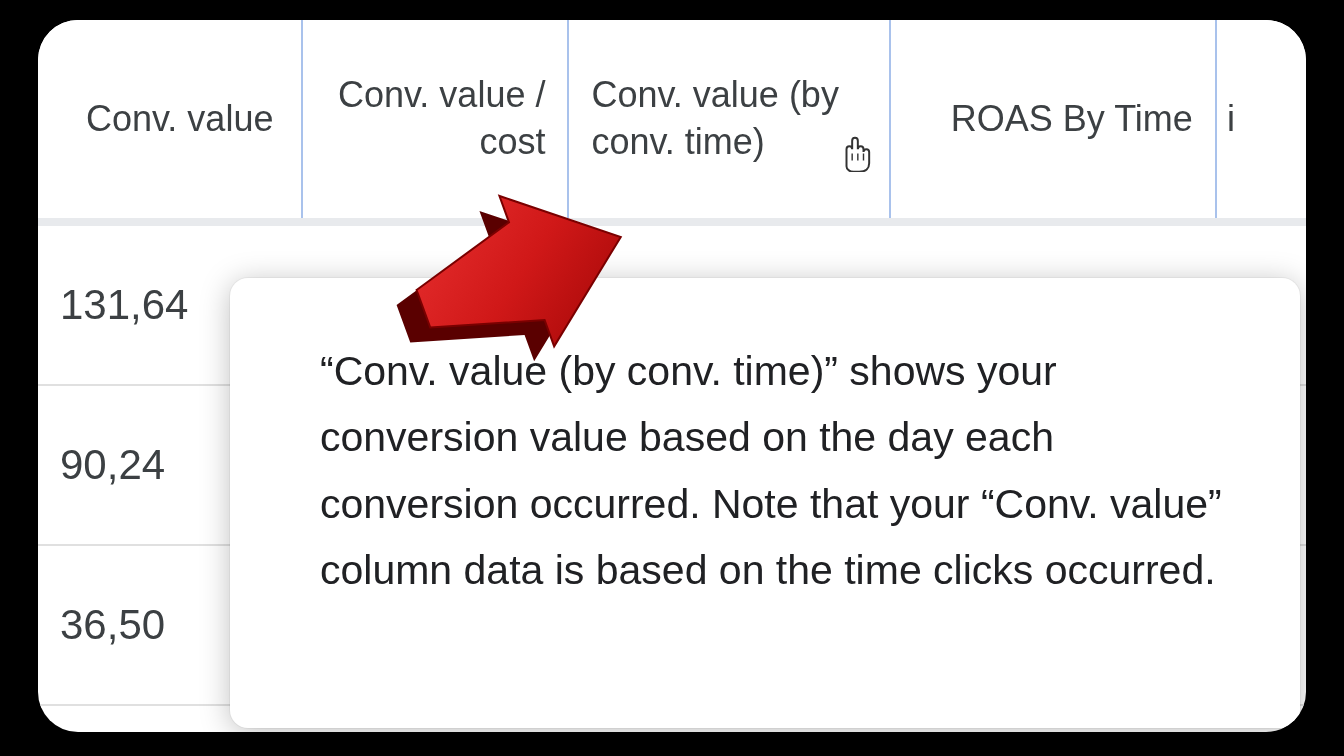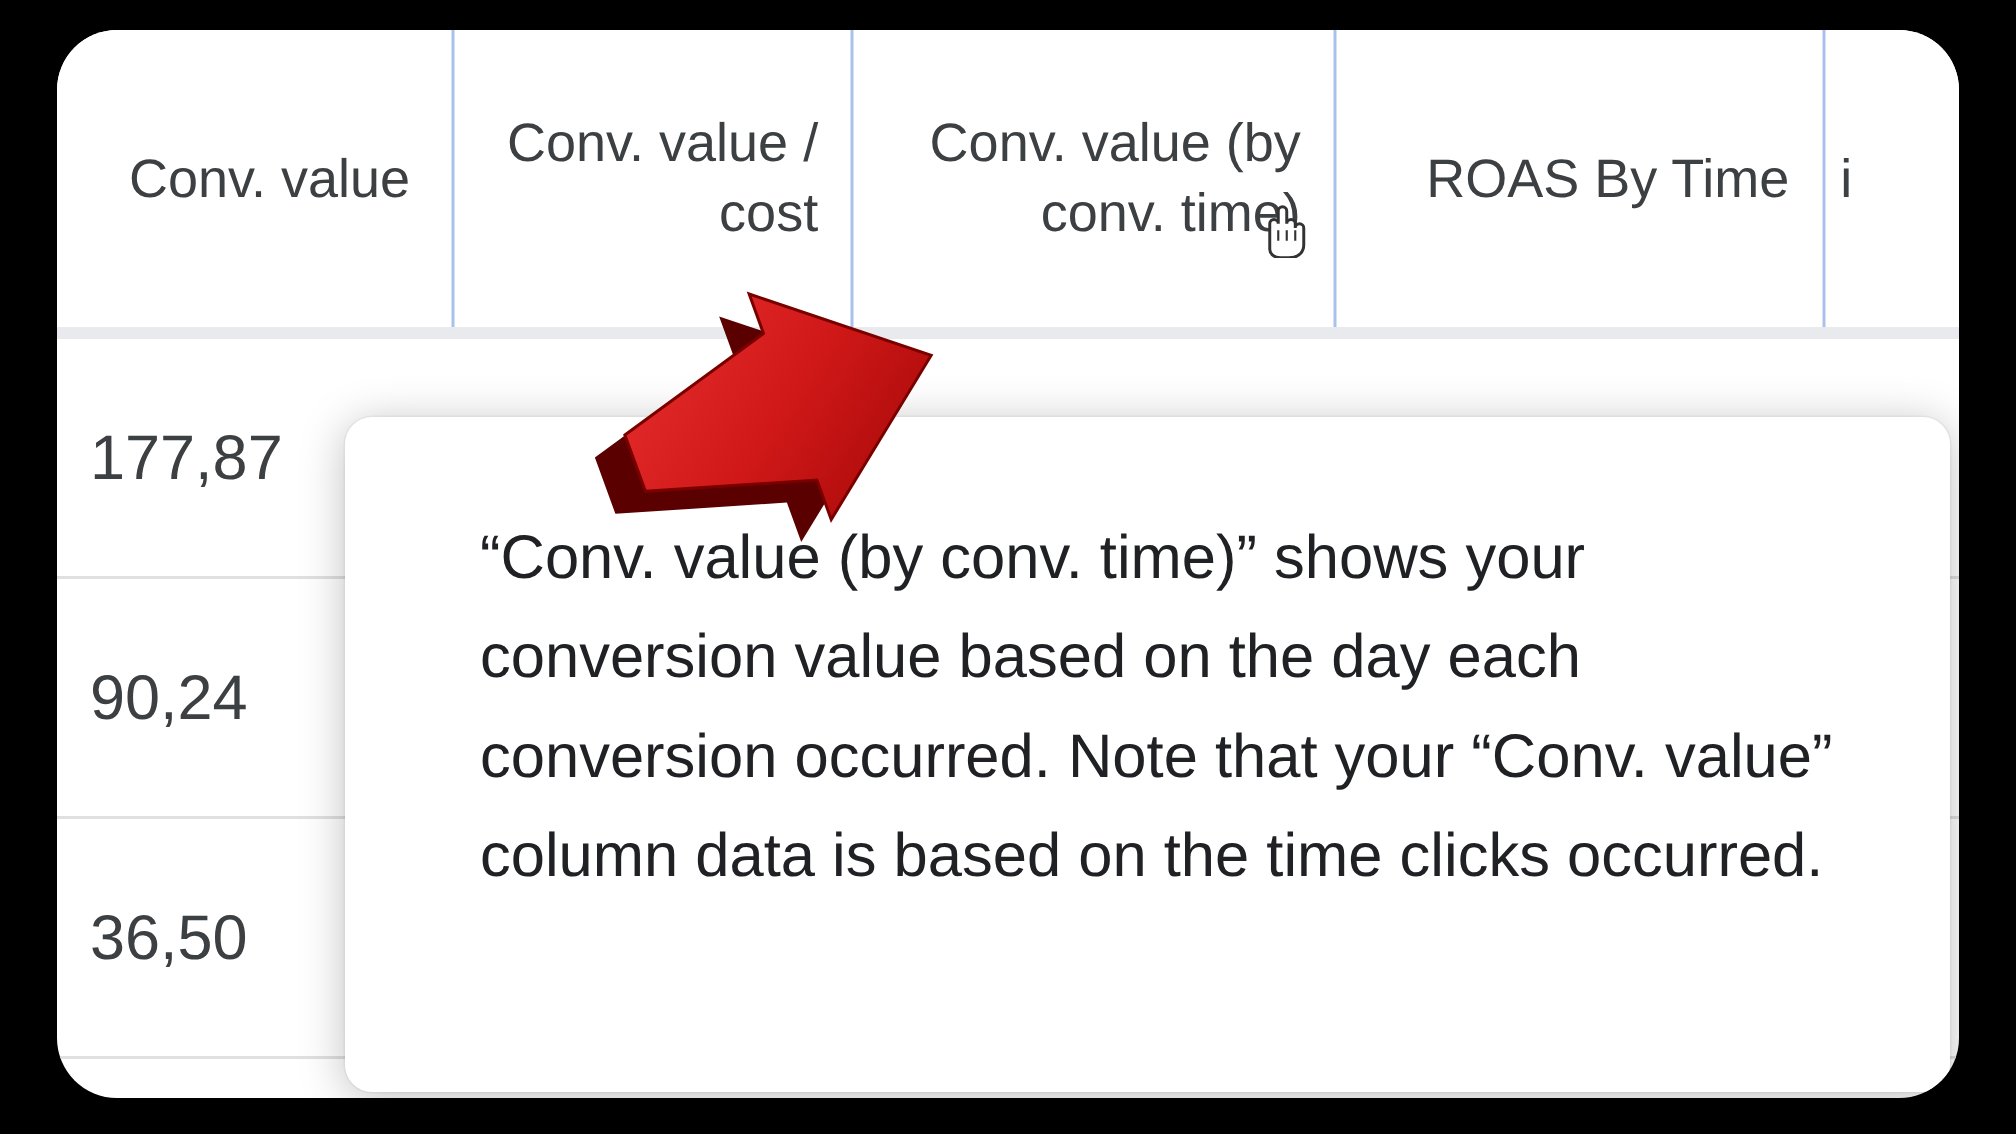--- a/index.html
+++ b/index.html
@@ -36,21 +36,21 @@
     border-right: 2px solid #a9c2ec;
     font-size: 36px;
     font-weight: 400;
     color: #3c4043;
     line-height: 1.3;
     padding: 0 22px;
     box-sizing: border-box;
   }
   .hcell.conv-value { width: 268px; justify-content: flex-start; padding-left: 48px; }
   .hcell.conv-cost  { width: 270px; justify-content: flex-end; text-align: right; padding-left: 11px; }
-  .hcell.conv-bytime{ width: 326px; justify-content: flex-end; text-align: right; position: relative; }
+  .hcell.conv-bytime{ width: 326px; justify-content: flex-end; text-align: left; position: relative; }
   .hcell.roas       { width: 330px; justify-content: flex-end; text-align: right; }
   .hcell.last       { width: 90px;  justify-content: flex-start; padding-left: 10px; border-right: none;}
   
   .body-rows { }
   .brow {
     height: 160px;
     border-bottom: 2px solid #e0e0e0;
     display: flex;
     align-items: center;
     font-size: 42px;
@@ -119,21 +119,21 @@
     </div>
 
     <div class="hcell last">
       <span>i</span>
     </div>
 
   </div>
 
   <div class="body-rows">
     <div class="brow">
-      <span>177,87</span>
+      <span>131,64</span>
     </div>
     <div class="brow">
       <span>90,24</span>
     </div>
     <div class="brow">
       <span>36,50</span>
     </div>
   </div>
 
   <div class="tooltip">

